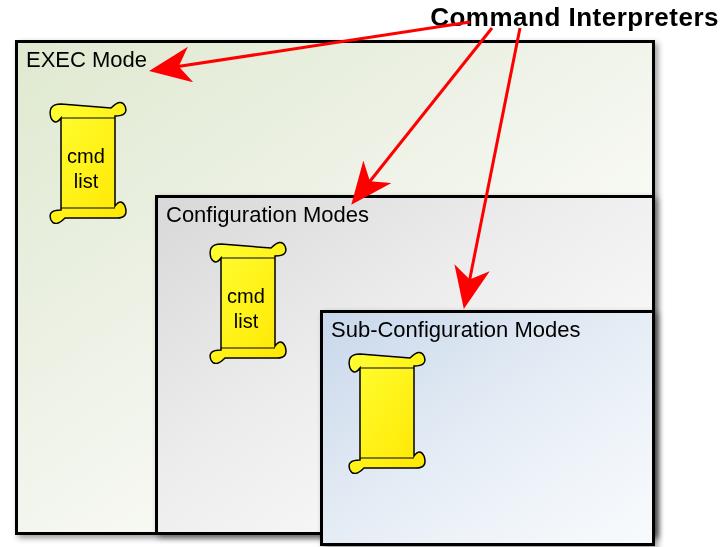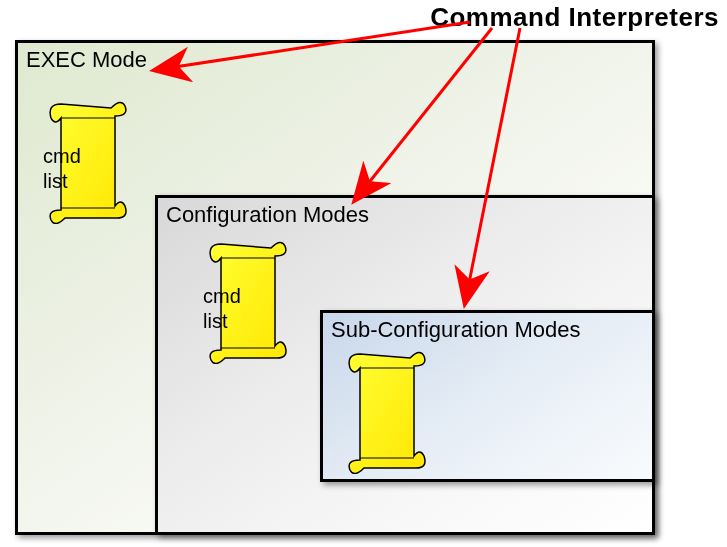--- a/index.html
+++ b/index.html
@@ -40,40 +40,41 @@
     left: 155px;
     top: 195px;
     width: 500px;
     height: 340px;
     background: linear-gradient(145deg, #d8d8d8 0%, #ececec 40%, #f7f7f7 70%, #ffffff 100%);
   }
   .box-sub {
     left: 320px;
     top: 310px;
     width: 335px;
-    height: 172px;
+    height: 236px;
     background: linear-gradient(145deg, #c8d7eb 0%, #e0e9f3 40%, #eef3f9 70%, #f8fbfd 100%);
   }
   .box-label {
     position: absolute;
     top: 4px;
     left: 8px;
     font-size: 22px;
     color: #000;
   }
   .scroll-wrap {
     position: absolute;
   }
   .scroll-exec { left: 43px; top: 100px; }
   .scroll-config { left: 203px; top: 240px; }
   .scroll-sub { left: 342px; top: 350px; }
   .scroll-text {
     position: absolute;
     width: 100%;
     top: 44px;
+    text-align: center;
     font-size: 20px;
     color: #000;
     line-height: 1.25;
     white-space: pre;
   }
   .scroll-sub .scroll-text { top: 42px; }
   .sub-x { font-size: 11px; }
   .arrows {
     position: absolute;
     left: 0;

